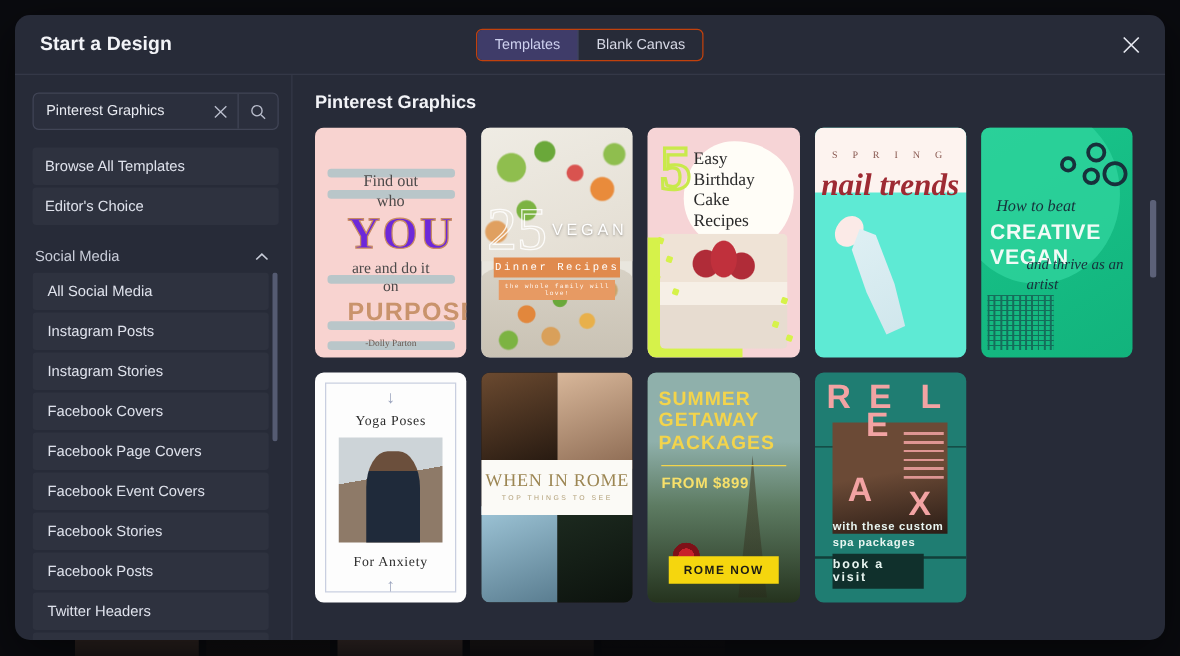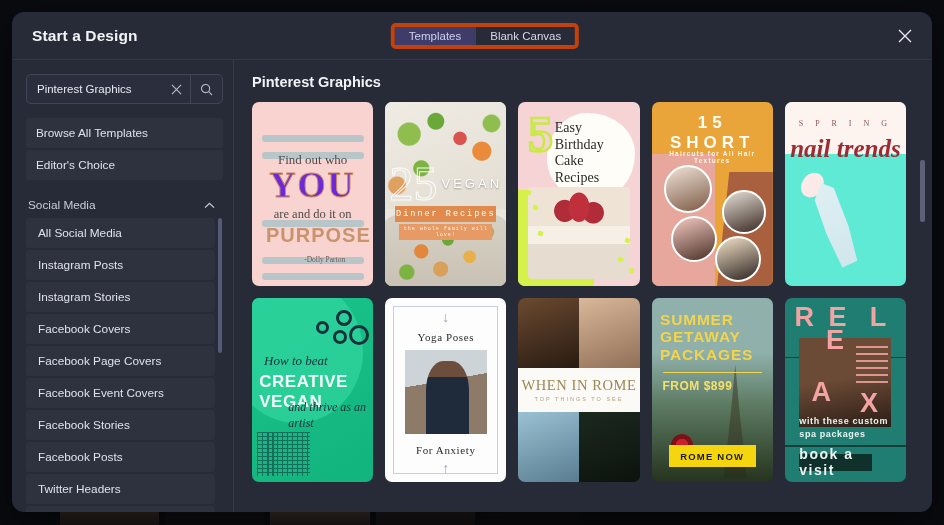--- a/index.html
+++ b/index.html
@@ -47,25 +47,24 @@
     position: relative;
   }
   .modal-title {
     font-size: 15.5px; font-weight: bold; color: #f2f3f7;
     letter-spacing: .1px;
   }
   .seg-toggle {
     position: absolute; left: 50%; top: 50%;
     transform: translate(-50%,-50%);
     display: flex;
-    border: 4px solid #c2410c;
+    border: 1px solid #c2410c;
     border-radius: 5px;
     overflow: hidden;
     height: 26px;
-    margin-left: 13px;
   }
   .seg-btn {
     display: flex; align-items: center; justify-content: center;
     padding: 0 14px;
     font-size: 11.5px; color: #d7d9e6;
     background: transparent;
     border: none; cursor: pointer;
     font-family: inherit;
     white-space: nowrap;
   }
@@ -189,21 +188,21 @@
     background: #1e2029;
   }
 
   
   .c-quote { background: #f8d3d0; display: flex; align-items: center; justify-content: center; }
   .c-quote .stripes { position: absolute; inset: 0; }
   .c-quote .stripes i {
     position: absolute; left: 8%; right: 8%; height: 7px;
     background: #b9c6c9; border-radius: 3px;
   }
-  .q-inner { position: relative; text-align: center; padding: 0 14px; width: 100%; margin-top: 28px; }
+  .q-inner { position: relative; text-align: center; padding: 0 26px; width: 100%; margin-top: 28px; }
   .q-top { font-family: "Liberation Serif", serif; font-size: 13px; color: #4d4b4b; }
   .q-you {
     font-family: "Liberation Serif", serif; font-weight: bold;
     font-size: 36px; line-height: .95; color: #6d28d9;
     letter-spacing: 2px;
     -webkit-text-stroke: 1px #c98b63;
   }
   .q-mid { font-family: "Liberation Serif", serif; font-size: 12.5px; color: #4d4b4b; margin-top: 4px; }
   .q-purpose {
     font-family: "Liberation Sans", sans-serif; font-weight: bold;
@@ -389,22 +388,22 @@
   .c-relax { background: #1f7d72; }
   .rel-letters { position: absolute; inset: 0; }
   .rel-letters span { position: absolute; color: #f2a3a3; font-size: 27px; font-weight: bold; line-height: 1; }
   .rel-line { position: absolute; left: 0; right: 0; height: 1.5px; background: #123f3a; }
   .rel-photo { position: absolute; left: 12%; right: 12%; top: 22%; height: 48%;
     background: linear-gradient(170deg,#6b4a36 0 46%, #2b1d16 100%); }
   .rel-photo::after { content: ""; position: absolute; right: 4%; top: 6%; width: 34%; height: 44%;
     background: repeating-linear-gradient(0deg, #f2a3a3 0 2px, transparent 2px 7px); opacity: .85; }
   .rel-t { position: absolute; left: 12%; right: 10%; bottom: 22%; color: #e8f5f1;
     font-size: 9px; font-weight: bold; line-height: 1.5; letter-spacing: .6px; }
-  .rel-btn { position: absolute; left: 12%; bottom: 6%; width: 60%; height: 17px;
-    background: #10302c; color: #e8f5f1; font-size: 14px; font-weight: bold; letter-spacing: 1.5px;
+  .rel-btn { position: absolute; left: 12%; bottom: 6%; width: 60%; height: 28px;
+    background: #10302c; color: #e8f5f1; font-size: 10px; font-weight: bold; letter-spacing: 1.5px;
     display: flex; align-items: center; justify-content: center; }
 
   .content-sb { position: absolute; right: 7px; top: 44px; bottom: 8px; width: 5px; }
   .content-sb .sb-thumb { background: #5c6178; width: 5px; }
 </style>
 </head>
 <body>
 
 <div class="backdrop">
   <div class="backdrop-strip">
@@ -526,32 +525,20 @@
             <i style="left:6%;top:48%"></i>
               <i style="left:12%;top:56%"></i>
               <i style="left:4%;top:64%"></i>
             <i style="left:16%;top:70%"></i>
               <i style="right:8%;top:74%"></i>
               <i style="right:14%;top:84%"></i>
             <i style="right:5%;top:90%"></i>
           </div>
         </div>
 
-        <div class="card c-hair">
-          <div class="hair-shapes">
-            <div class="pink"></div>
-              <div class="brown"></div>
-          </div>
-          <div class="hair-title">15 SHORT</div>
-          <div class="hair-sub">Haircuts for All Hair Textures</div>
-          <div class="hair-circ hc1"></div>
-          <div class="hair-circ hc2"></div>
-          <div class="hair-circ hc3"></div>
-          <div class="hair-circ hc4"></div>
-        </div>
 
         <div class="card c-nail">
           <div class="nail-top"></div>
           <div class="nail-spring">S P R I N G</div>
           <div class="nail-title">nail trends</div>
           <div class="nail-cap"></div>
           <div class="nail-obj"></div>
         </div>
 
         <div class="card c-creative">

